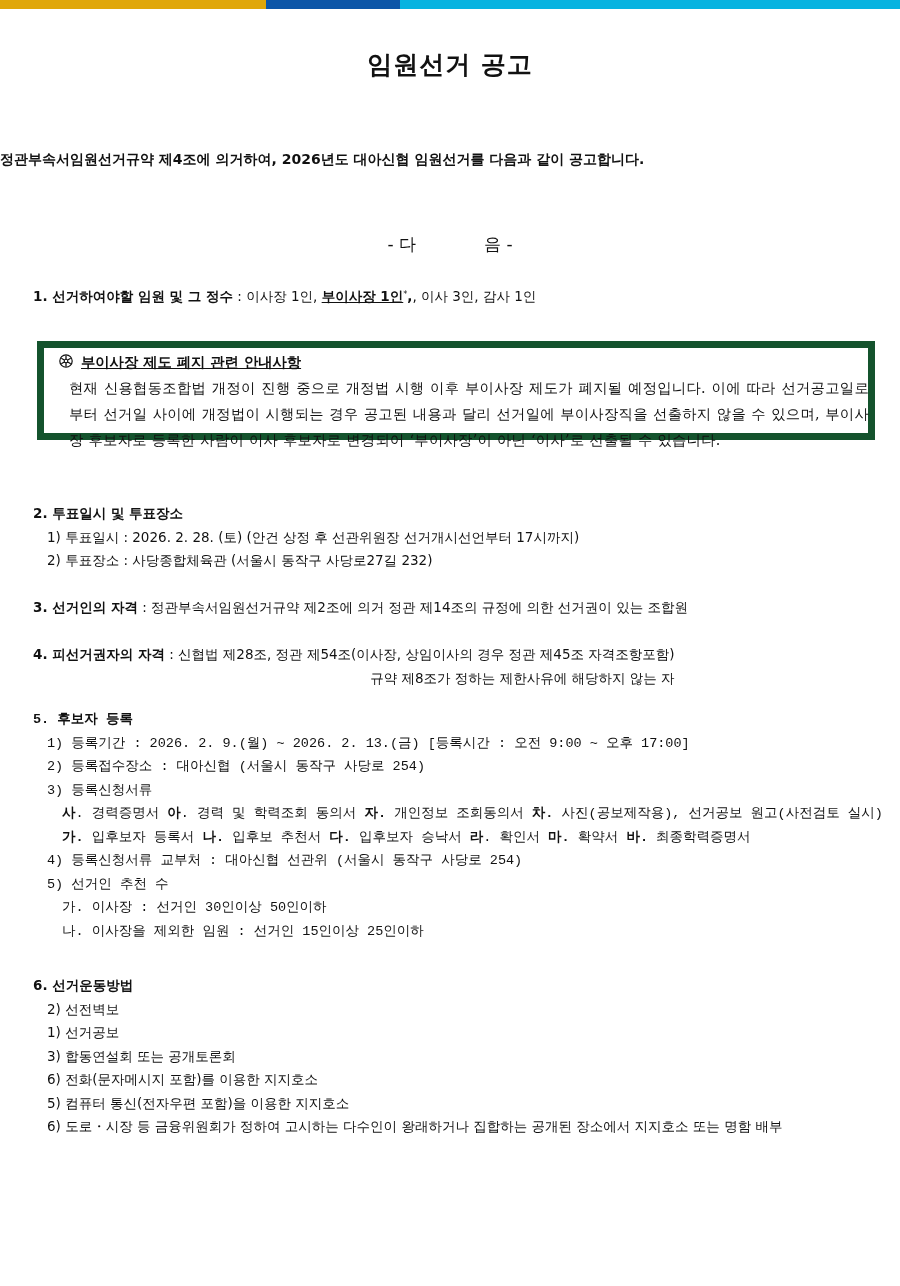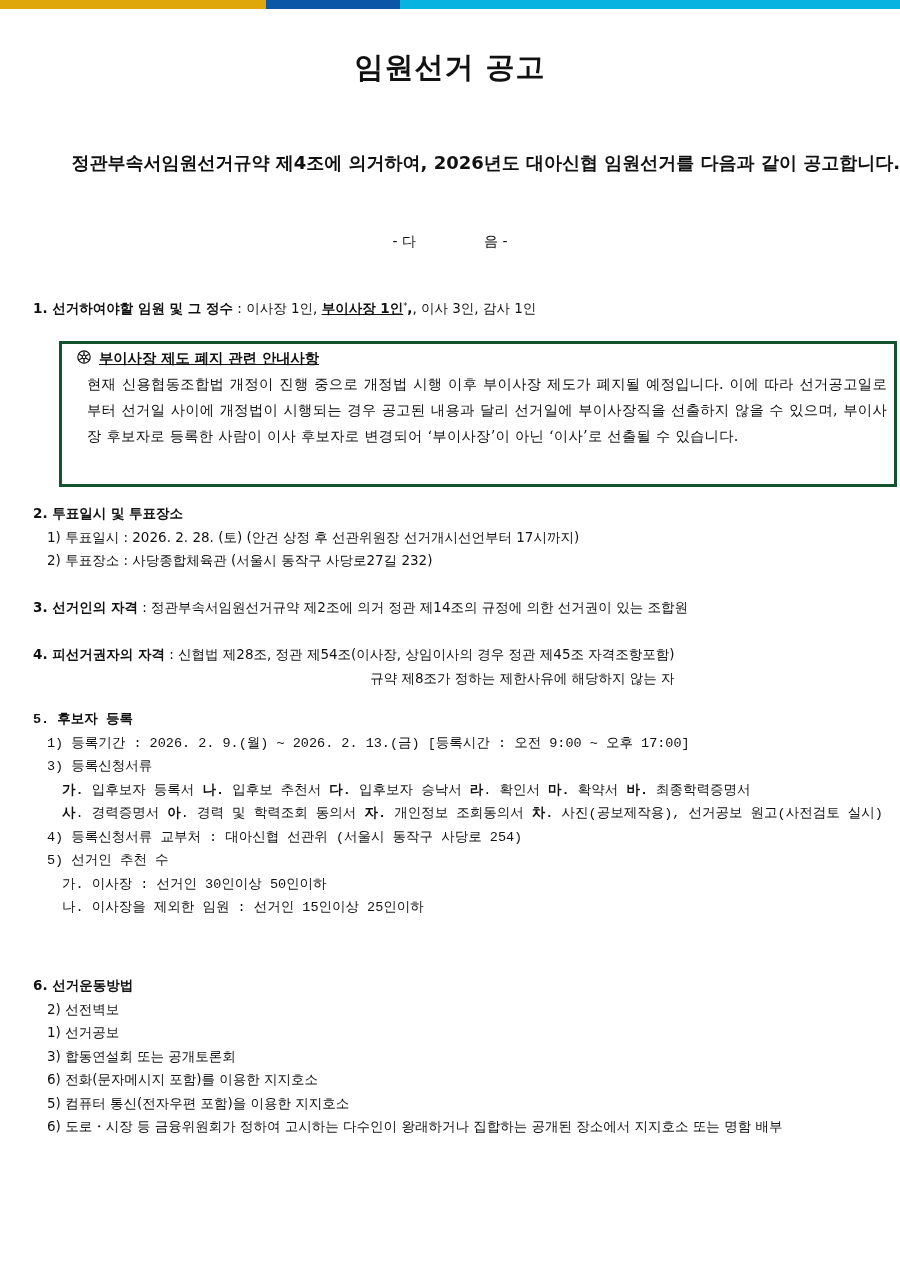--- a/index.html
+++ b/index.html
@@ -1,35 +1,35 @@
 <!DOCTYPE html>
 <html><head>
 <meta charset="utf-8">
 <style>
   html, body { margin: 0; padding: 0; background: #ffffff; }
   body { width: 900px; height: 1286px; position: relative; overflow: hidden;
          font-family: "DejaVu Sans", "Liberation Sans", sans-serif; color: #111; }
   .topbar { position: absolute; left: 0; top: 0; width: 900px; height: 9px; display: flex; }
   .topbar .seg { height: 9px; }
   .title { position: absolute; top: 48px; left: 0; width: 900px; text-align: center;
-           font-size: 29px; font-weight: bold; letter-spacing: 1px; }
-  .intro { position: absolute; top: 151px; left: 0; width: 900px; text-align: right;
-           font-size: 18px; font-weight: bold; }
-  .dagum { position: absolute; top: 233px; left: 0; width: 900px; text-align: center; font-size: 14px; }
+           font-size: 25px; font-weight: bold; letter-spacing: 1px; }
+  .intro { position: absolute; top: 151px; left: 0; width: 900px; text-align: left;
+           font-size: 14px; font-weight: bold; }
+  .dagum { position: absolute; top: 233px; left: 0; width: 900px; text-align: center; font-size: 17px; }
   .dagum span { display: inline-block; }
   .dagum .gap { width: 68px; }
   .sec { position: absolute; left: 33px; font-size: 13.5px; line-height: 23.5px; }
   .sec .h { font-weight: bold; }
   .sub { padding-left: 14px; }
   .subsub { padding-left: 29px; }
   .u { text-decoration: underline; font-weight: bold; }
   sup.star { font-size: 8px; vertical-align: top; position: relative; top: -2px; }
-  .notice { position: absolute; left: 37px; top: 341px; width: 838px; height: 146px;
-            border: 3px solid #14532d; box-sizing: border-box;
-            font-family: "DejaVu Serif", "Liberation Serif", serif; font-size: 14.3px; line-height: 26px; margin-left: 22px; }
+  .notice { position: absolute; left: 37px; top: 341px; width: 838px; height: 99px;
+            border: 7px solid #14532d; box-sizing: border-box;
+            font-family: "DejaVu Serif", "Liberation Serif", serif; font-size: 14.3px; line-height: 26px; }
   .notice .nh { position: absolute; left: 15px; top: 1px; }
   .notice .nh .ttl { text-decoration: underline; font-weight: bold; }
   .notice .nb { position: absolute; left: 25px; top: 27px; width: 800px; text-align: justify; letter-spacing: 0.3px; }
   .icon-swirl { display: inline-block; width: 14px; height: 14px; vertical-align: -1px; margin-right: 8px; }
   .b { font-weight: bold; }
 </style>
 </head>
 <body>
 
 <div class="topbar">
@@ -37,21 +37,21 @@
   <div class="seg" style="width:134px;background:#0C56A8;"></div>
   <div class="seg" style="width:500px;background:#07B3E0;"></div>
 </div>
 
 <div class="title">임원선거 공고</div>
 <div class="intro">정관부속서임원선거규약 제4조에 의거하여, 2026년도 대아신협 임원선거를 다음과 같이 공고합니다.</div>
 <div class="dagum">
   <span>- 다</span><span class="gap"></span><span>음 -</span>
 </div>
 
-<div class="sec" style="top:285px;margin-top:12px;">
+<div class="sec" style="top:285px;">
   <span class="h">1. 선거하여야할 임원 및 그 정수</span><span> : </span><span>이사장 1인, </span><span class="u">부이사장 1인</span><sup class="star">*</sup><span class="b">,</span><span>, 이사 3인, 감사 1인</span>
 </div>
 
 <div class="notice">
   <div class="nh">
     <svg class="icon-swirl" viewBox="0 0 14 14">
       <circle cx="7" cy="7" r="6.2" fill="none" stroke="#111" stroke-width="1.2"></circle>
       <path d="M7 7 L7 1.5 M7 7 L11.7 4.2 M7 7 L11.7 9.8 M7 7 L7 12.5 M7 7 L2.3 9.8 M7 7 L2.3 4.2" stroke="#111" stroke-width="1.3"></path>
       <circle cx="7" cy="7" r="1.8" fill="#fff" stroke="#111" stroke-width="1"></circle>
     </svg><span class="ttl">부이사장 제도 폐지 관련 안내사항</span>
@@ -70,26 +70,27 @@
 </div>
 
 <div class="sec" style="top:643px;">
   <div><span class="h">4. 피선거권자의 자격</span><span> : 신협법 제28조, 정관 제54조(이사장, 상임이사의 경우 정관 제45조 자격조항포함)</span></div>
   <div style="padding-left:160px;text-align:right;">규약 제8조가 정하는 제한사유에 해당하지 않는 자</div>
 </div>
 
 <div class="sec" style="top:708px;font-family:Liberation Mono, monospace;">
   <div class="h">5. 후보자 등록</div>
   <div class="sub">1) 등록기간 : 2026. 2. 9.(월) ~ 2026. 2. 13.(금) [등록시간 : 오전 9:00 ~ 오후 17:00]</div>
+  <div class="sub">2) 등록접수장소 : 대아신협 (서울시 동작구 사당로 254)</div>
   <div class="sub">3) 등록신청서류</div>
+  <div class="subsub" style="white-space:nowrap;">
+    <span class="b">사</span><span>. 경력증명서 </span><span class="b">아</span><span>. 경력 및 학력조회 동의서 </span><span class="b">자.</span><span> 개인정보 조회동의서 </span><span class="b">차.</span><span> 사진(공보제작용), 선거공보 원고(사전검토 실시)</span>
+  </div>
   <div class="subsub">
     <span class="b">가.</span><span> 입후보자 등록서 </span><span class="b">나.</span><span> 입후보 추천서 </span><span class="b">다.</span><span> 입후보자 승낙서 </span><span class="b">라</span><span>. 확인서 </span><span class="b">마.</span><span> 확약서 </span><span class="b">바.</span><span> 최종학력증명서</span>
-  </div>
-  <div class="subsub" style="white-space:nowrap;">
-    <span class="b">사</span><span>. 경력증명서 </span><span class="b">아</span><span>. 경력 및 학력조회 동의서 </span><span class="b">자.</span><span> 개인정보 조회동의서 </span><span class="b">차.</span><span> 사진(공보제작용), 선거공보 원고(사전검토 실시)</span>
   </div>
   <div class="sub">4) 등록신청서류 교부처 : 대아신협 선관위 (서울시 동작구 사당로 254)</div>
   <div class="sub">5) 선거인 추천 수</div>
   <div class="subsub">가. 이사장 : 선거인 30인이상 50인이하</div>
   <div class="subsub">나. 이사장을 제외한 임원 : 선거인 15인이상 25인이하</div>
 </div>
 
 <div class="sec" style="top:974px;">
   <div class="h">6. 선거운동방법</div>
   <div class="sub">2) 선전벽보</div>

